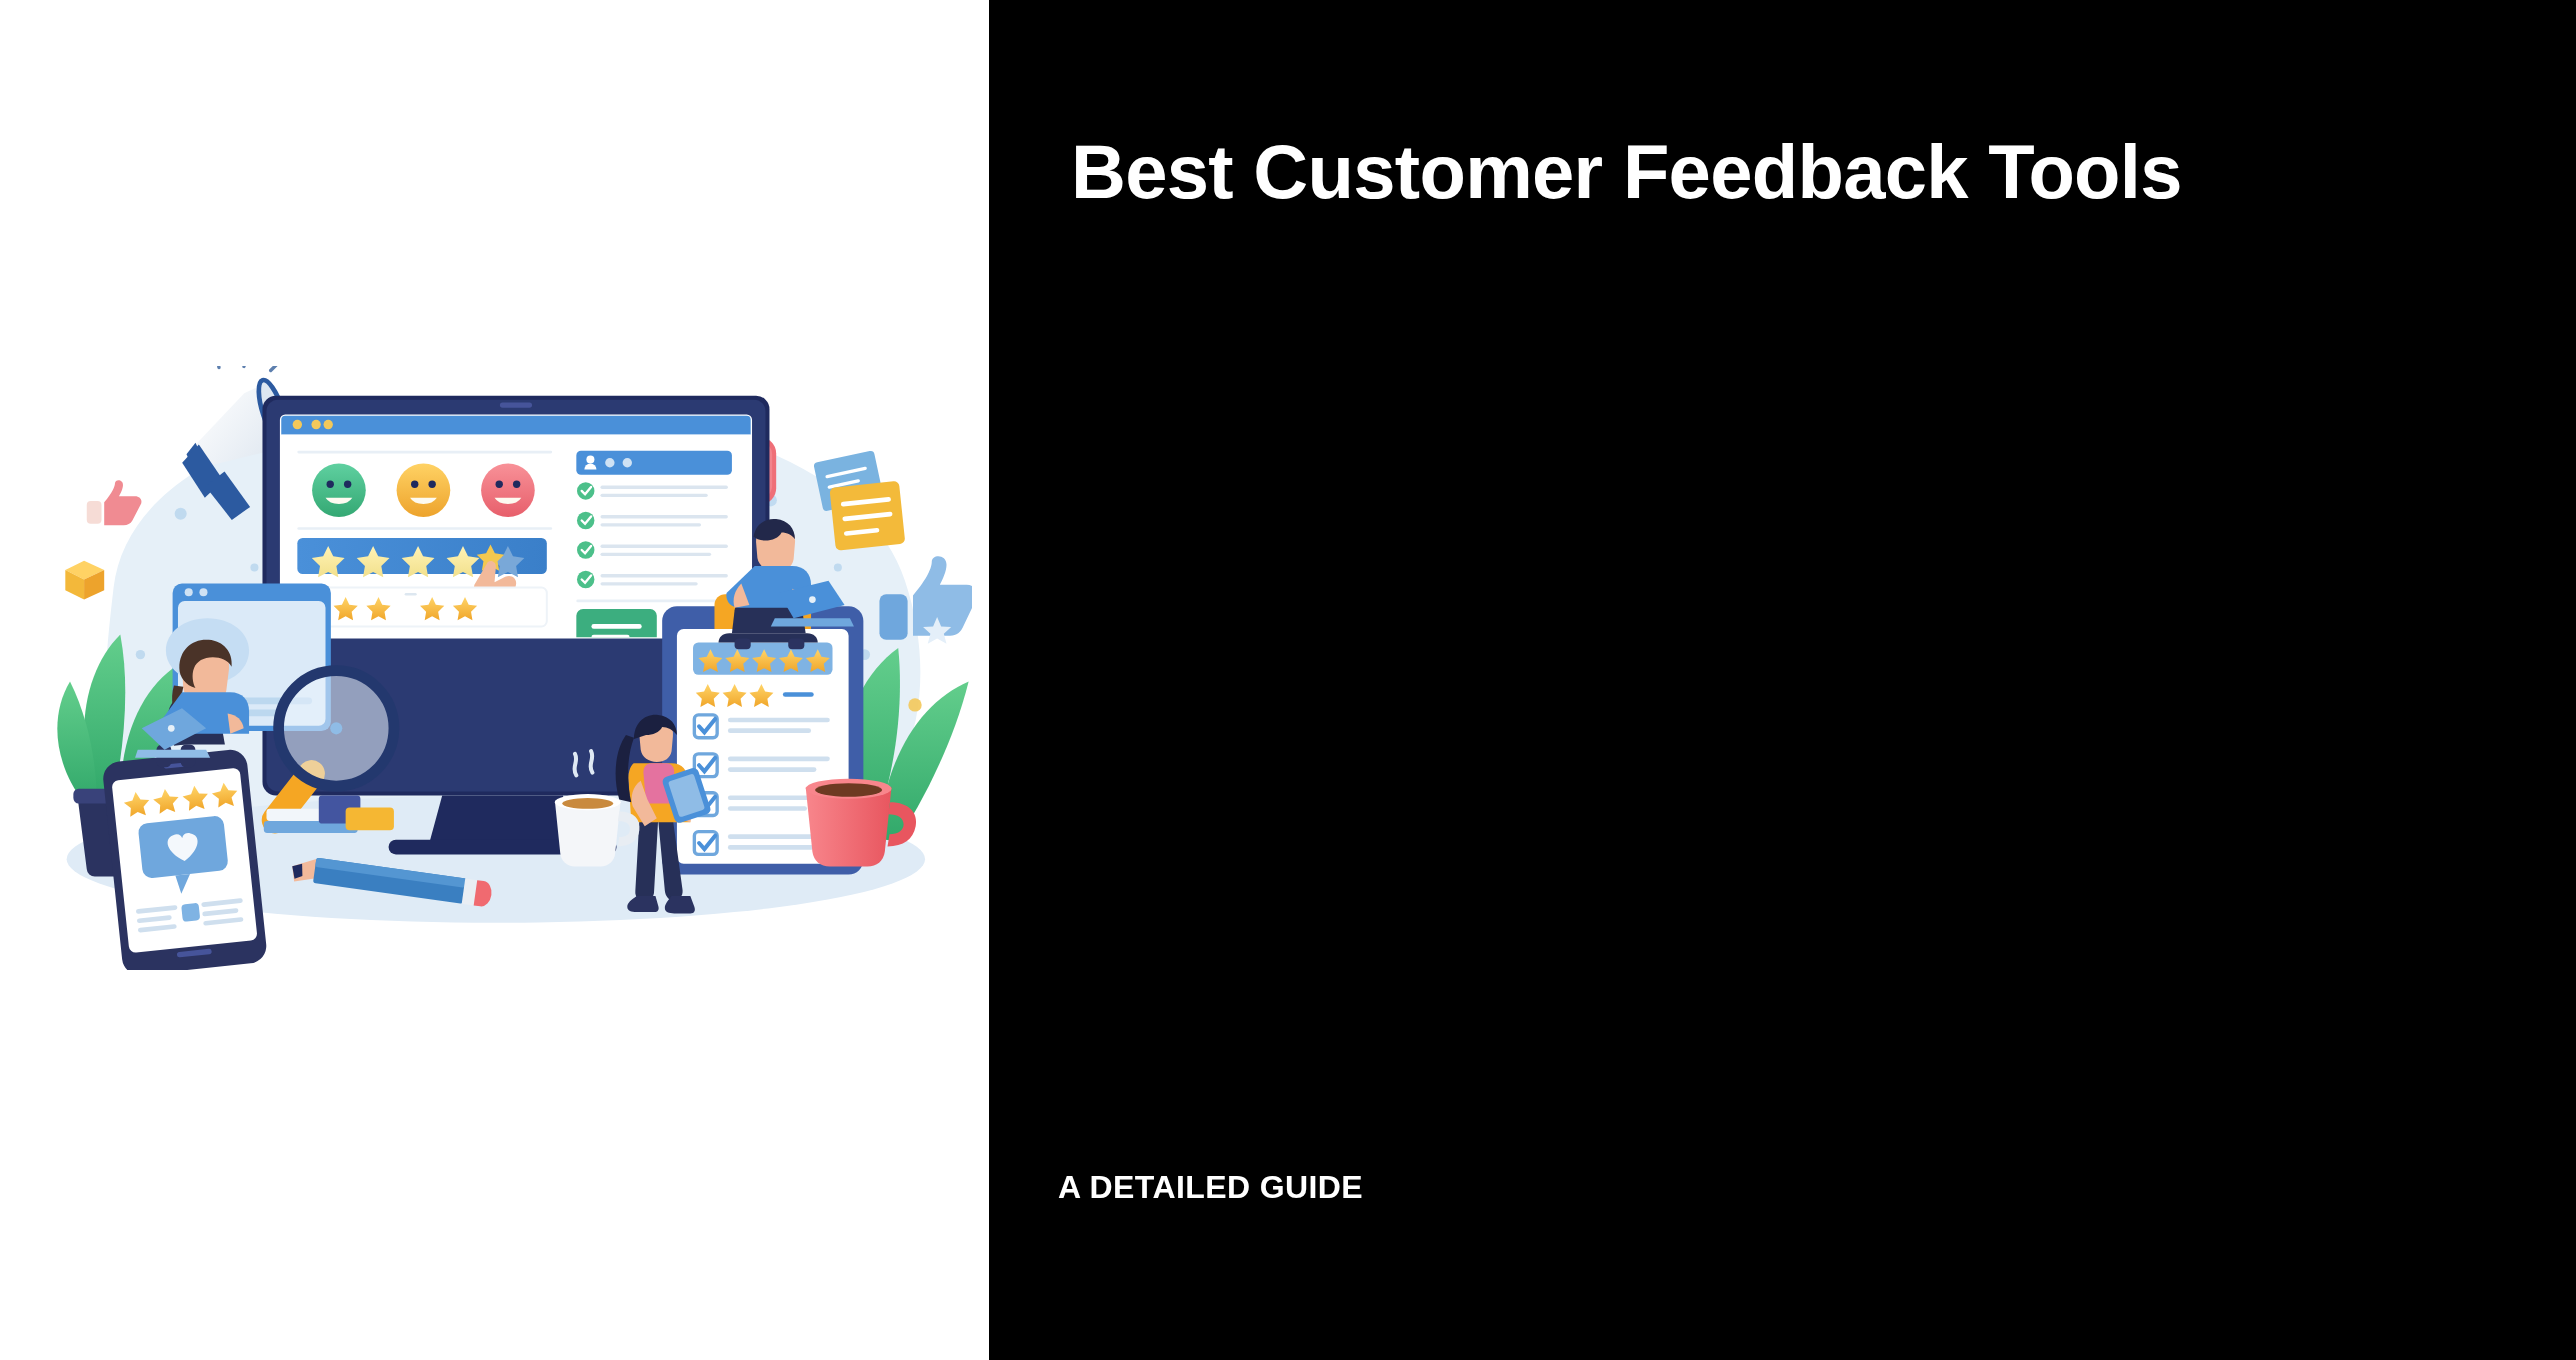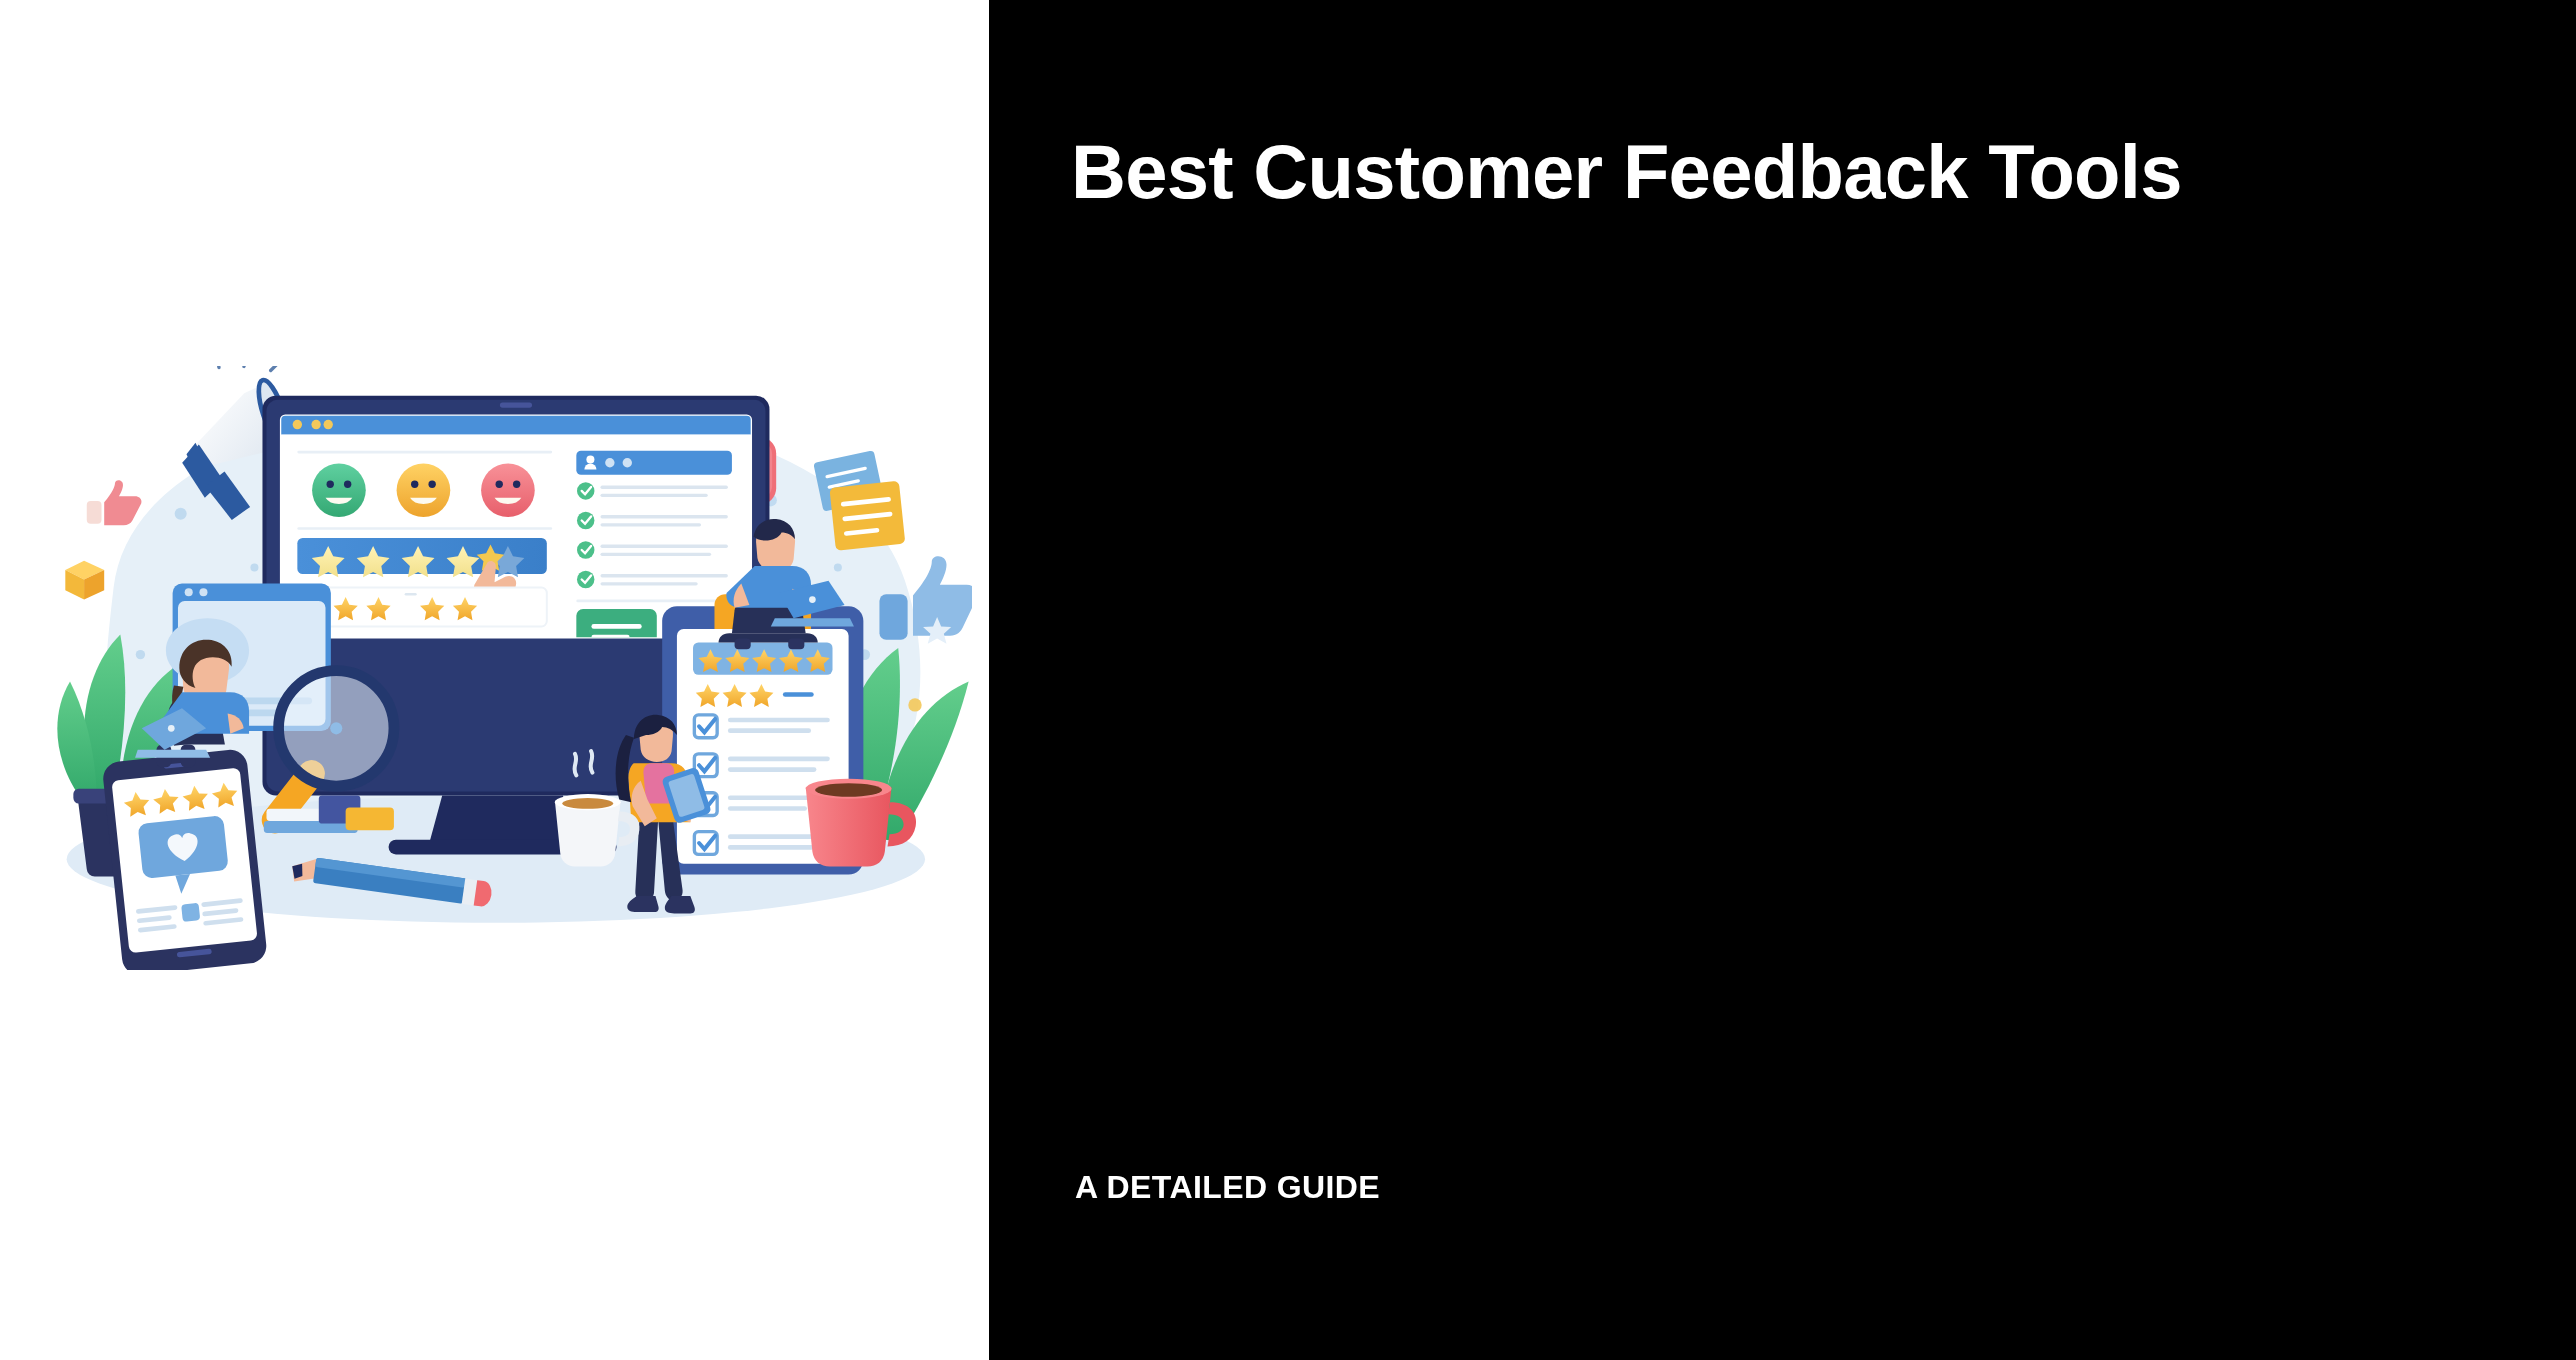--- a/index.html
+++ b/index.html
@@ -42,21 +42,21 @@
     width:1409px;
     color:#ffffff;
     font-size:76px;
     font-weight:700;
     letter-spacing:-0.7px;
     line-height:1.08;
     white-space:nowrap;
   }
   .hero-subtitle {
     position:absolute;
-    left:86px; top:1169px;
+    left:69px; top:1169px;
     color:#ffffff;
     font-size:32px;
     font-weight:700;
     letter-spacing:0.4px;
     white-space:nowrap;
   }
 </style>
 </head>
 <body>
 

